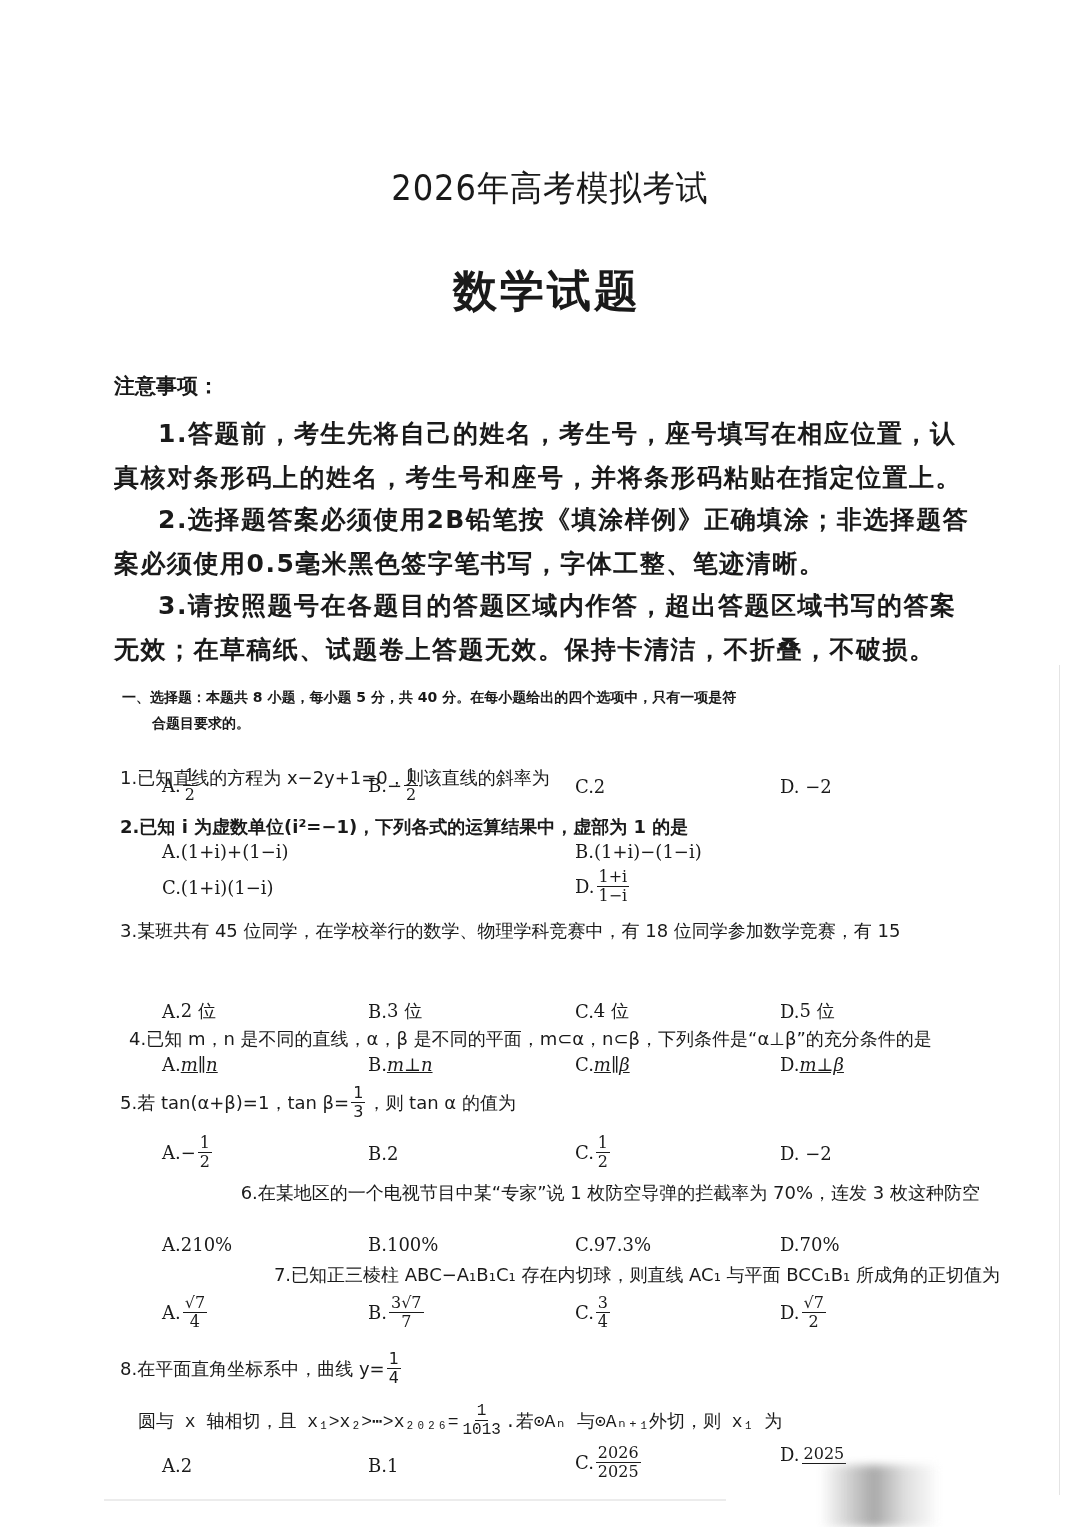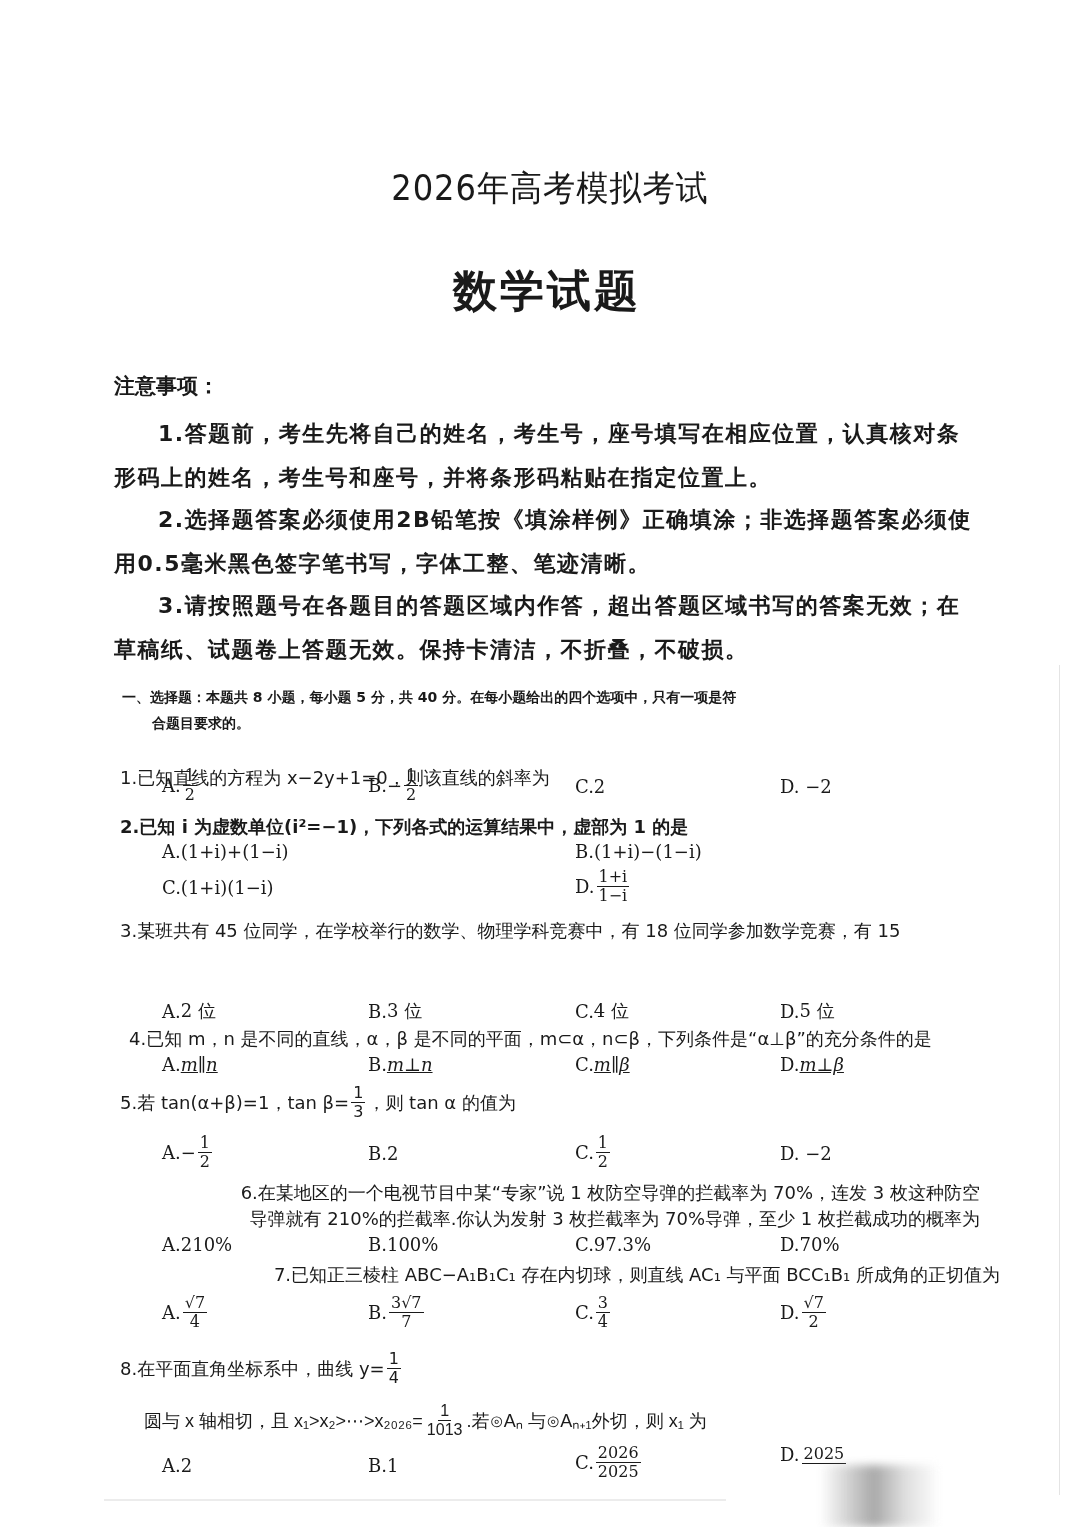--- a/index.html
+++ b/index.html
@@ -17,21 +17,21 @@
   .title2 {
     left: 0; width: 1094px; top: 262px; text-align: center;
     font-size: 44px; font-weight: bold; letter-spacing: 3px;
     font-family: "DejaVu Sans", sans-serif;
   }
   .notice-head {
     left: 114px; top: 372px; font-size: 21px; font-weight: bold;
     font-family: "DejaVu Sans", sans-serif;
   }
   .notice {
-    left: 114px; width: 868px; font-size: 22px; font-weight: bold;
+    left: 114px; width: 868px; font-size: 25px; font-weight: bold;
     line-height: 44px; letter-spacing: 1.5px;
     font-family: "DejaVu Sans", sans-serif;
   }
   .notice .ind { display: inline-block; width: 44px; }
   .card-edge {
     left: 1059px; top: 665px; width: 1px; height: 830px; background: #e4e4e4;
   }
   .bottom-rule {
     left: 104px; top: 1499px; width: 622px; height: 2px; background: #ececec;
   }
@@ -186,21 +186,20 @@
   <span>C.</span>
   <span class="frac">
       <span class="num">1</span>
       <span class="den">2</span>
     </span>
 </div>
 <div class="opt" style="left:780px;top:1143px;"><span>D.</span>&nbsp;<span>−2</span></div>
 
 <div class="abs q" style="top:1180px;width:860px;text-align:right;">
   <div>6.在某地区的一个电视节目中某“专家”说 1 枚防空导弹的拦截率为 70%，连发 3 枚这种防空</div>
-  <div style="padding-left:22px;">导弹就有 210%的拦截率.你认为发射 3 枚拦截率为 70%导弹，至少 1 枚拦截成功的概率为</div>
 </div>
 <div class="opt" style="left:162px;top:1234px;">
     <span>A.</span>
     <span>210%</span>
   </div>
 <div class="opt" style="left:368px;top:1234px;">
     <span>B.</span>
     <span>100%</span>
   </div>
 <div class="opt" style="left:575px;top:1234px;">
@@ -242,21 +241,21 @@
     </span>
   </div>
 
 <div class="opt" style="left:120px;top:1350px;font-family:'DejaVu Sans',sans-serif;">
   <span>8.在平面直角坐标系中，曲线 y=</span>
   <span class="frac">
       <span class="num">1</span>
       <span class="den">4</span>
     </span>
 </div>
-<div class="opt" style="left:144px;top:1402px;font-family:Liberation Sans, sans-serif;text-align:right;">
+<div class="opt" style="left:138px;top:1402px;font-family:Liberation Mono, monospace;text-align:right;">
   <span>圆与 x 轴相切，且 x₁&gt;x₂&gt;⋯&gt;x₂₀₂₆=</span>
   <span class="frac">
       <span class="num">1</span>
       <span class="den">1013</span>
     </span>
   <span>.若⊙Aₙ 与⊙Aₙ₊₁外切，则 x₁ 为</span>
 </div>
 <div class="opt" style="left:162px;top:1455px;">
     <span>A.</span>
     <span>2</span>

